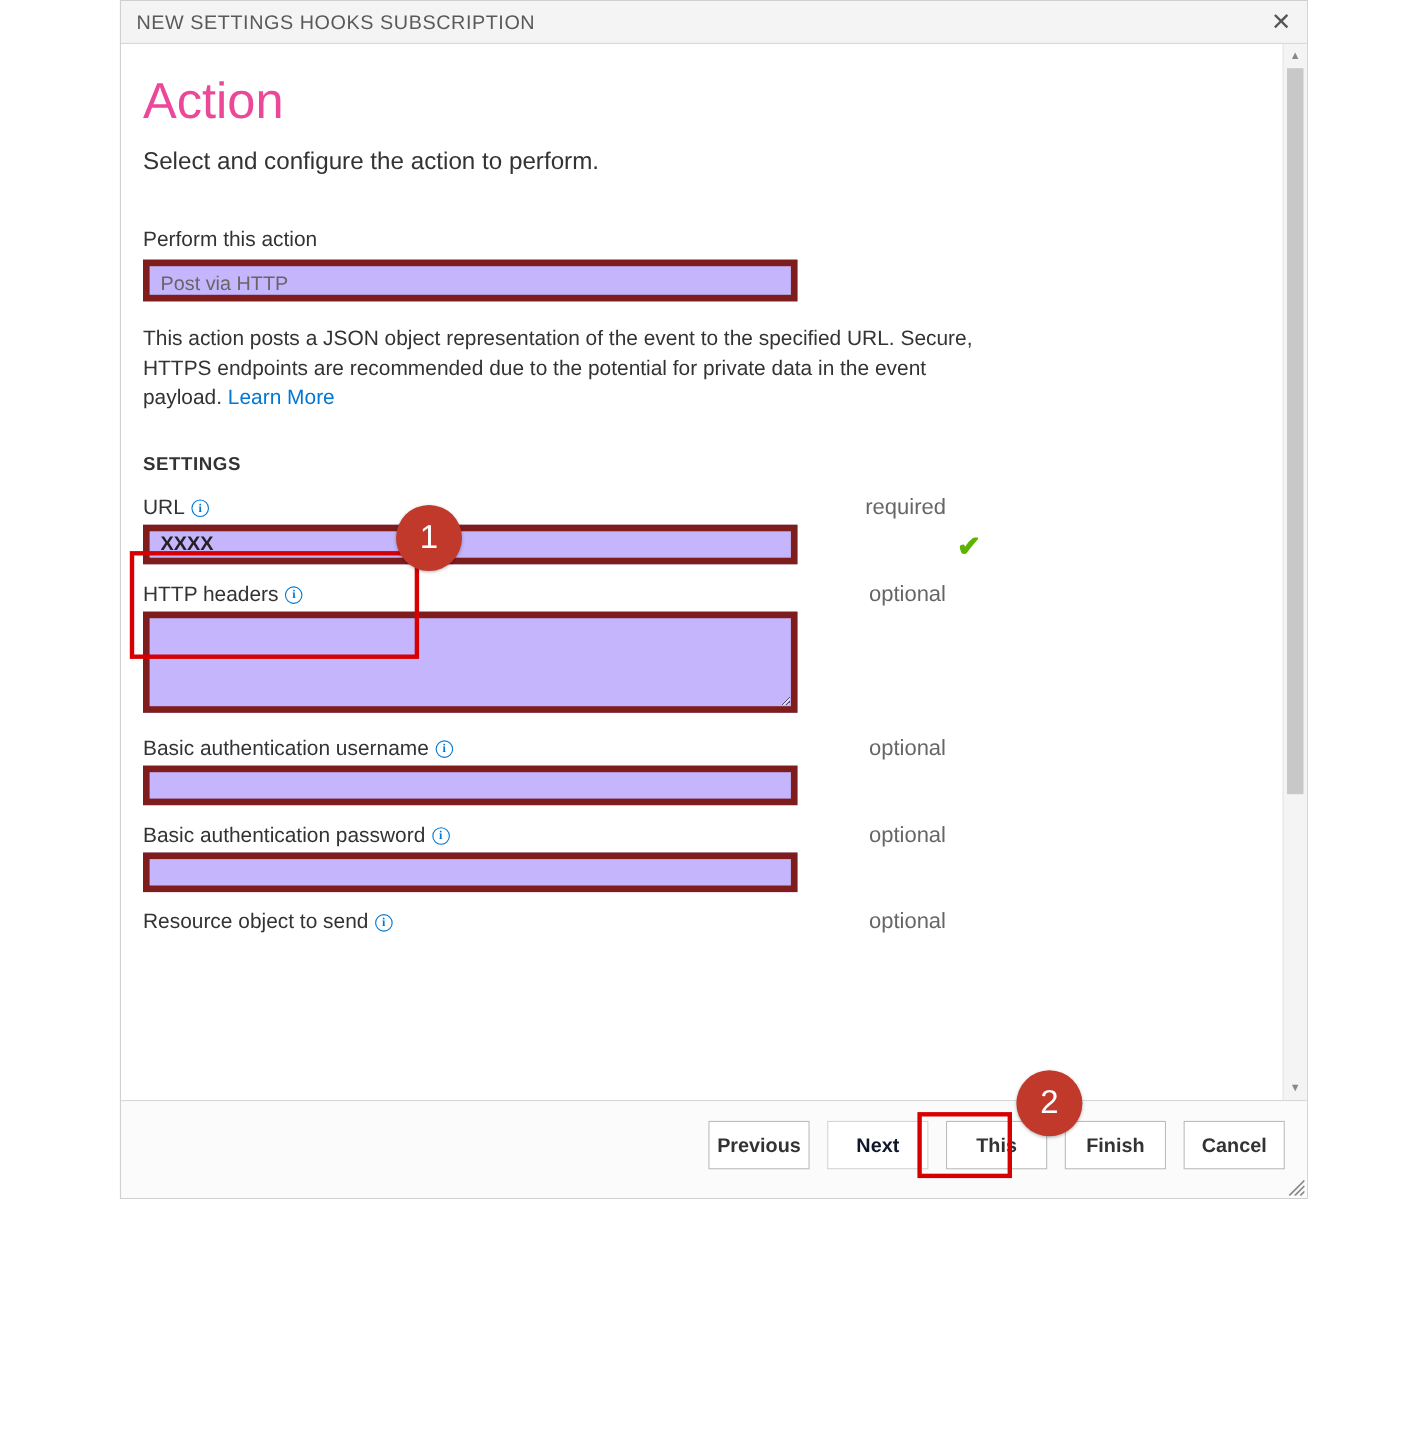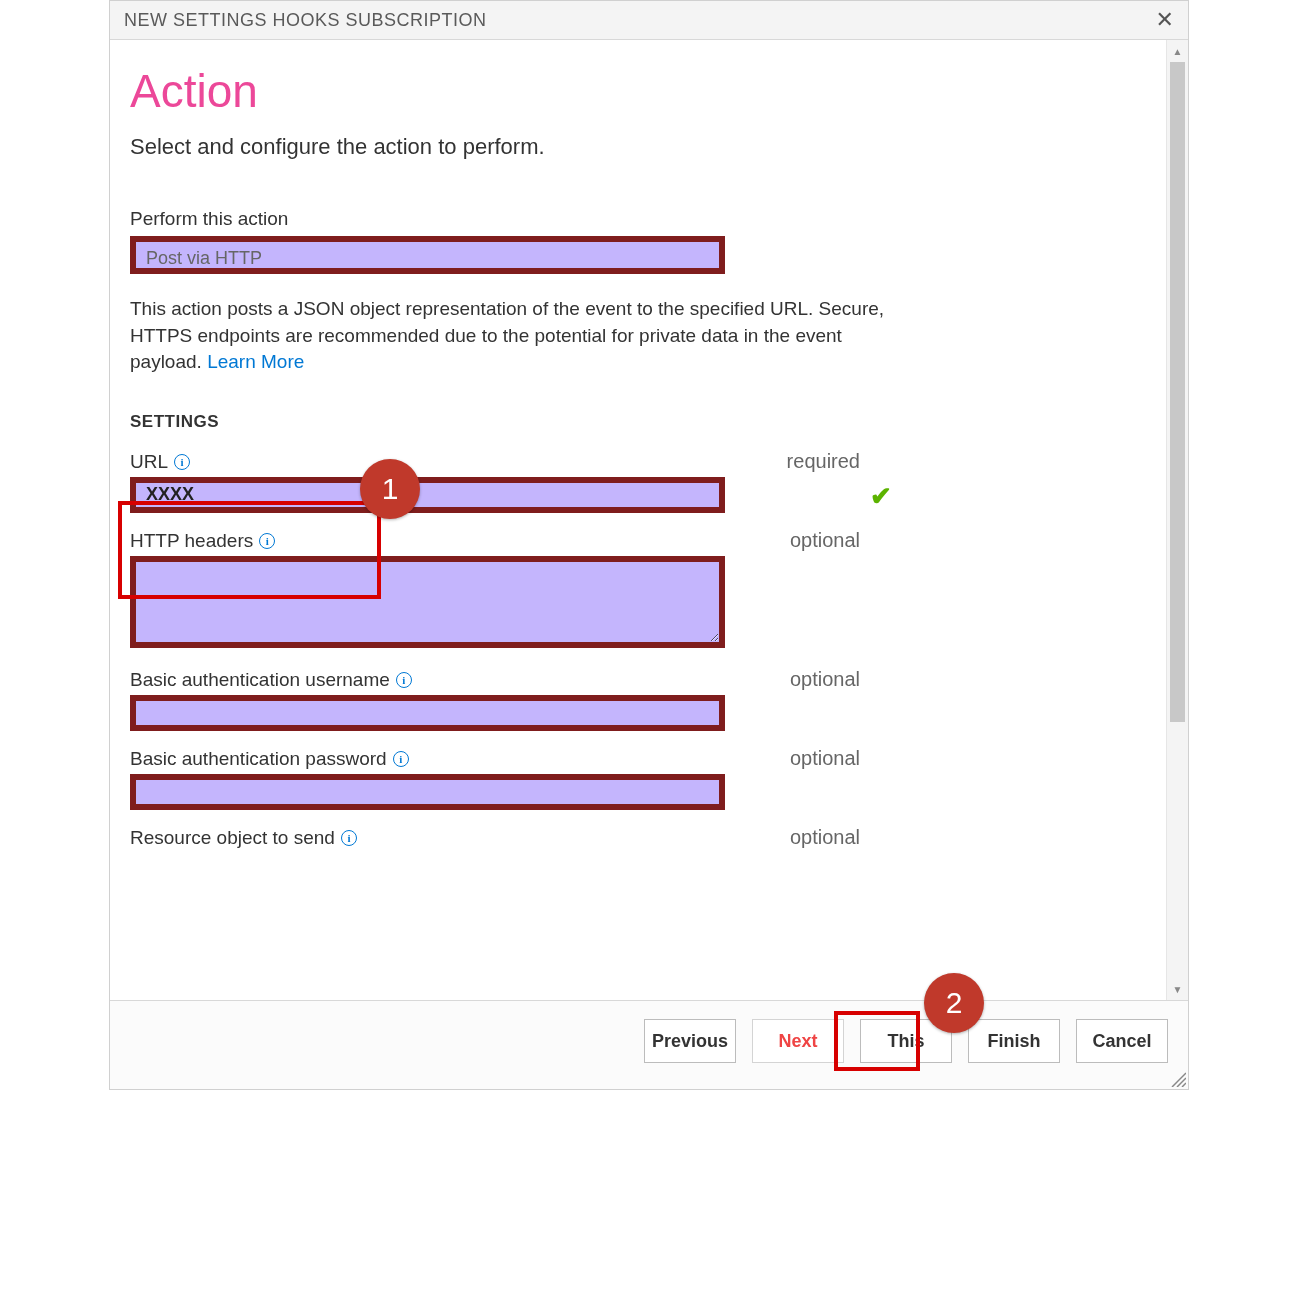--- a/index.html
+++ b/index.html
@@ -171,21 +171,21 @@
   .btn{
     min-width:92px;
     height:44px;
     border:1px solid #bcbcbc;
     background:#fff;
     font-size:18px;
     color:#333;
     cursor:pointer;
     font-weight:bold;
   }
-  .btn.disabled{color:#ef4444;border-color:#d4d4d4;cursor:default;}
+  .btn.disabled{color:#0f172a;border-color:#d4d4d4;cursor:default;}
   .co2{
     position:absolute;
     border:4px solid #d70000;
     pointer-events:none;
     right:268px; top:10px; width:86px; height:60px;
   }
   .b2{ position:absolute; right:204px; top:-28px; }
   .resize-grip{
     position:absolute;
     right:2px;bottom:2px;

